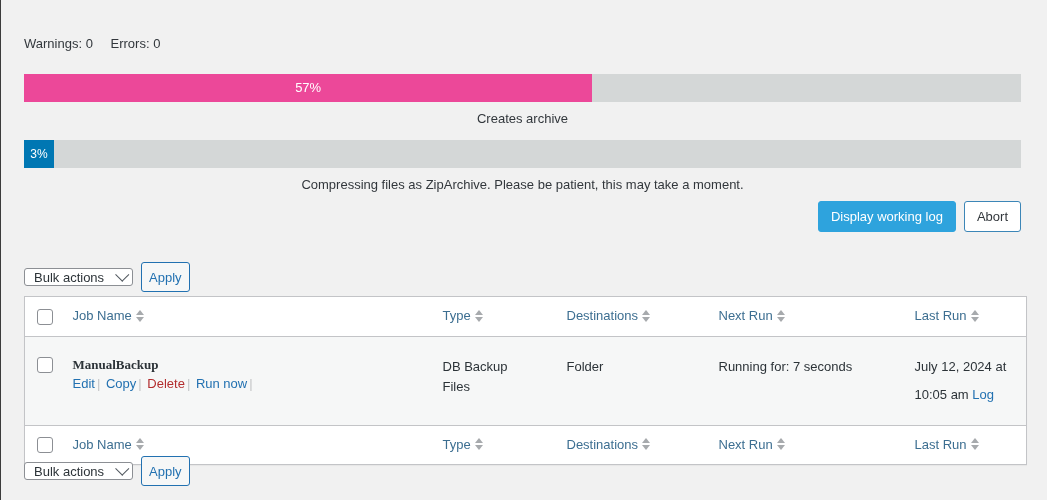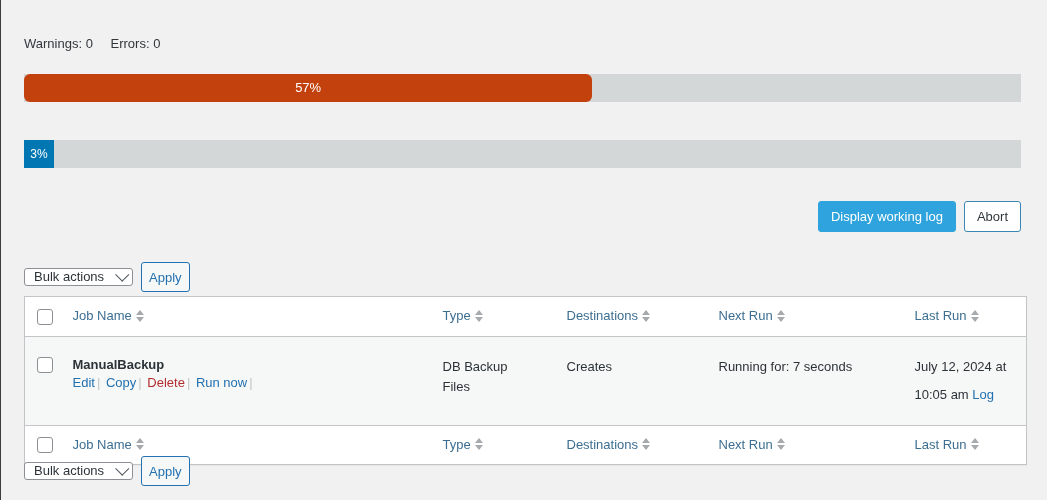--- a/index.html
+++ b/index.html
@@ -118,20 +118,21 @@
   .tablenav.bottom { top: 456px; }
 
   .select-box {
     position: relative;
     background: #fff;
     border: 1px solid #8c8f94;
     border-radius: 3px;
     height: 18px;
     box-sizing: border-box;
     display: inline-flex;
+    align-items: center;
     padding: 0 28px 0 9px;
     font-size: 13px;
     color: #2c3338;
     cursor: pointer;
     min-width: 94px;
   }
   .select-box .chev {
     position: absolute;
     right: 9px;
     top: 50%;
@@ -232,20 +233,21 @@
     cursor: pointer;
     vertical-align: middle;
   }
 
   .job-title {
     font-weight: bold;
     color: #2c3338;
     font-size: 13px;
     display: block;
     margin-bottom: 3px;
+    font-family: Liberation Serif, serif;
   }
   .rowactions {
     font-size: 13px;
     color: #b0b3b6;
     white-space: nowrap;
   }
   .rowactions a {
     text-decoration: none;
     cursor: pointer;
   }
@@ -261,28 +263,30 @@
 
 <div class="left-rule"></div>
 
 <div class="status-line">
   <span>Warnings: 0</span>
   <span>Errors: 0</span>
 </div>
 
 <div class="pbar-wrap one">
   <div class="pbar-track" style="background: rgb(212, 215, 215);">
-    <div class="pbar-fill" id="fill-overall" style="width: 57%; background: #c2410c; border-radius: 6px;">57%</div>
+    <div class="pbar-fill" id="fill-overall" style="width: 57%; background: #ec4899;">57%</div>
   </div>
+  <div class="pbar-caption">Creates archive</div>
 </div>
 
 <div class="pbar-wrap two">
   <div class="pbar-track" style="background: rgb(212, 215, 215);">
     <div class="pbar-fill" id="fill-step" style="width: 3%; background: rgb(0, 119, 179);">3%</div>
   </div>
+  <div class="pbar-caption">Compressing files as ZipArchive. Please be patient, this may take a moment.</div>
 </div>
 
 <div class="action-row">
   <div class="btn btn-primary" style="background: rgb(46, 163, 221); border-color: rgb(46, 163, 221);">Display working log</div>
   <div class="btn btn-secondary">Abort</div>
 </div>
 
 <div class="tablenav top">
   <div class="select-box">
     <span>Bulk actions</span>
@@ -353,21 +357,21 @@
         <span class="job-title">ManualBackup</span>
         <span class="rowactions">
           <a class="normal">Edit</a><span class="sep">|</span>
           <a class="normal">Copy</a><span class="sep">|</span>
           <a class="danger">Delete</a><span class="sep">|</span>
           <a class="normal">Run now</a><span class="sep">|</span>
         </span>
       </td>
       <td class="col-type celltext" style="white-space:pre-line">DB Backup
 Files</td>
-      <td class="col-dest celltext">Creates</td>
+      <td class="col-dest celltext">Folder</td>
       <td class="col-next celltext">Running for: 7 seconds</td>
       <td class="col-last">
         <span class="celltext">July 12, 2024 at 10:05 am</span>
         <a class="log-link">Log</a>
       </td>
     </tr>
   </tbody>
   <tfoot>
     <tr>
       <th class="col-cb">

